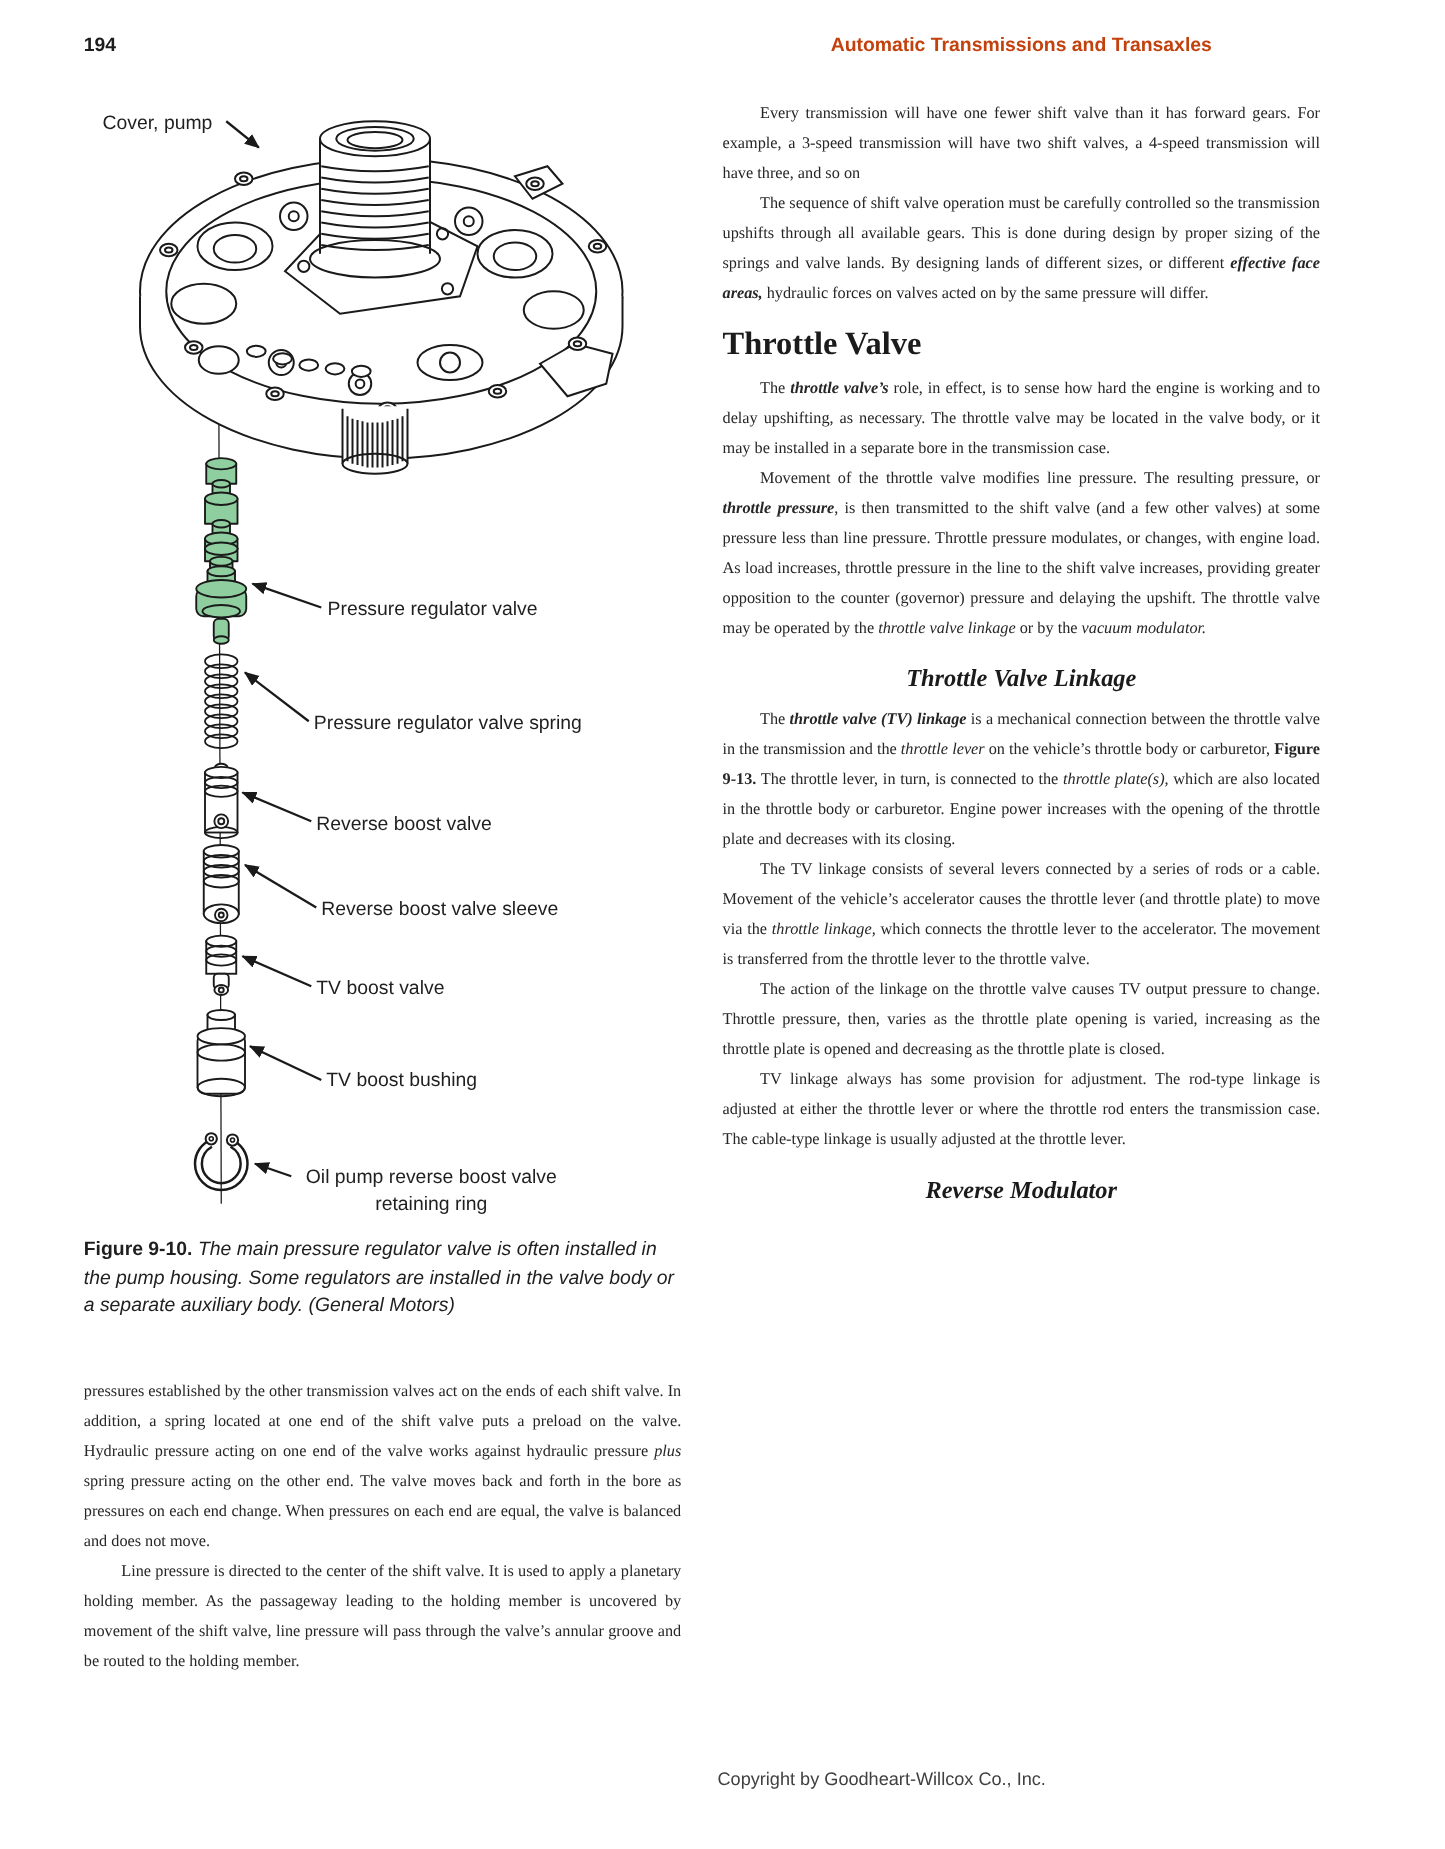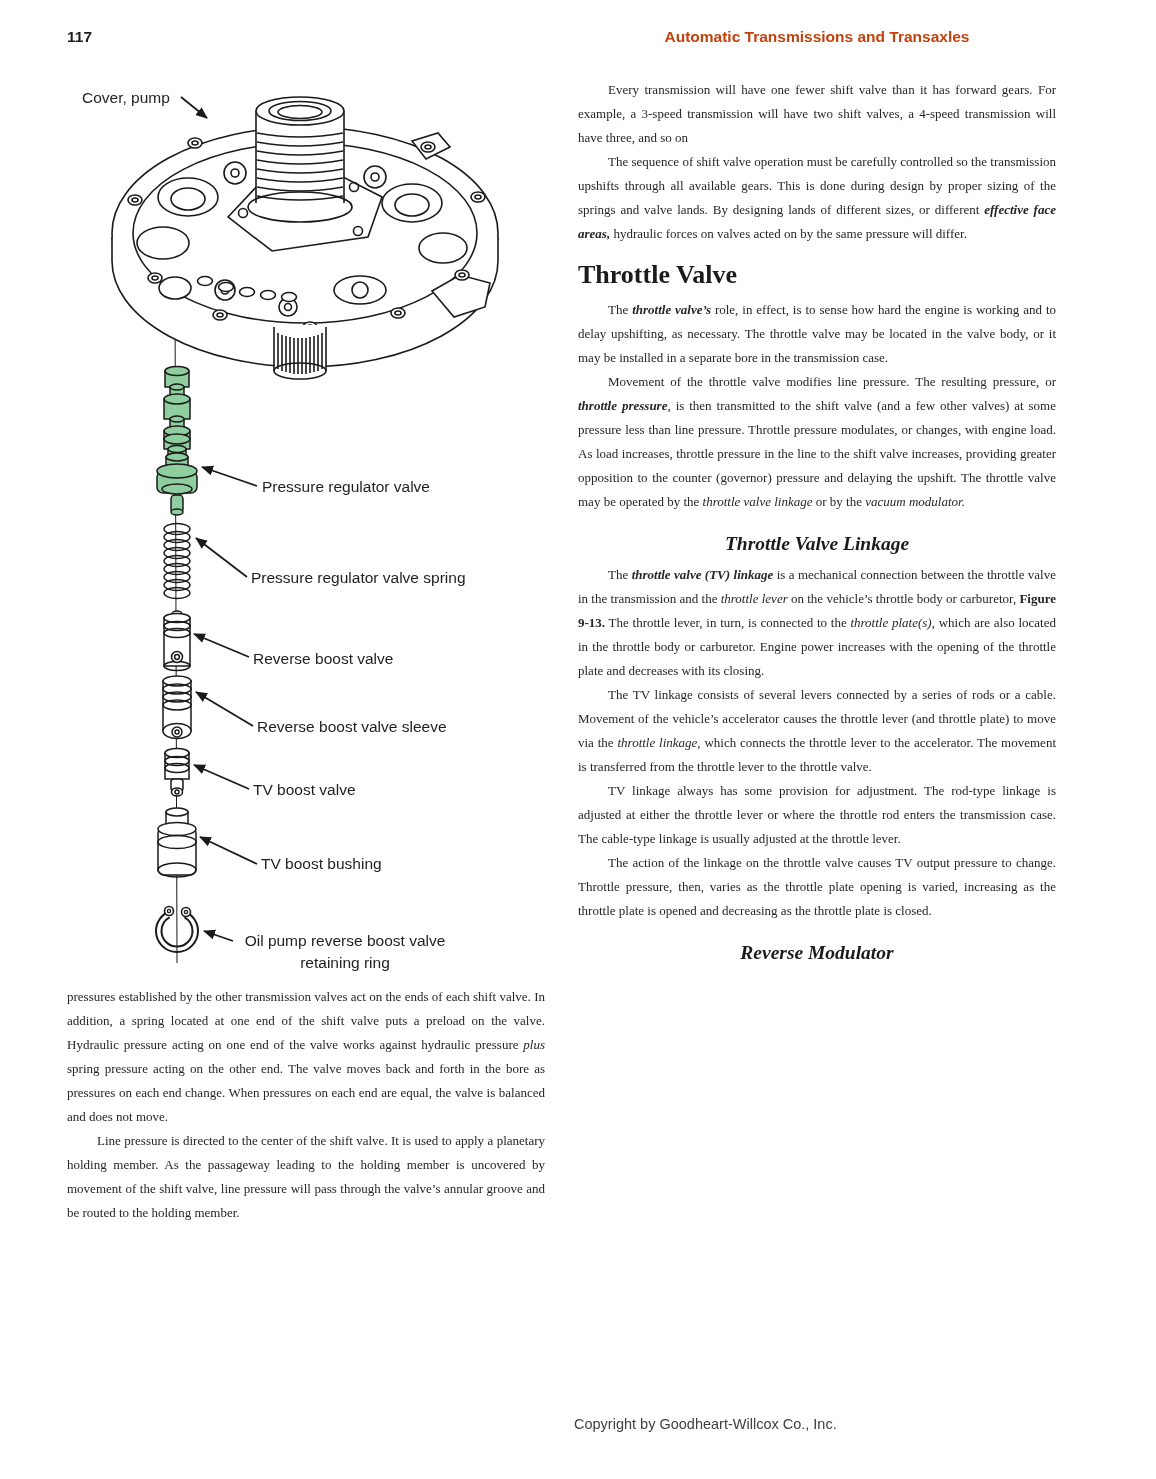--- a/index.html
+++ b/index.html
@@ -64,21 +64,21 @@
     font-size:15.5px;
     fill:#1f1f1f;
   }
   svg .ln { stroke:#1a1a1a; fill:none; }
 </style>
 </head>
 <body>
 
 <div class="page">
 
-  <div class="pgnum">117</div>
+  <div class="pgnum">194</div>
   <div class="runhead">Automatic Transmissions and Transaxles</div>
 
   <div class="leftcol">
 
     <div class="figwrap">
     <svg width="500" height="900" viewBox="0 0 500 900">
       <defs>
         <marker id="ah" markerUnits="userSpaceOnUse" markerWidth="13" markerHeight="11" refX="11" refY="5" orient="auto">
           <path d="M0,0 L12,5 L0,10 Z" fill="#1a1a1a"></path>
         </marker>
@@ -285,32 +285,33 @@
       <text class="figlabel" x="191" y="498">Pressure regulator valve spring</text>
       <text class="figlabel" x="193" y="579">Reverse boost valve</text>
       <text class="figlabel" x="197" y="647">Reverse boost valve sleeve</text>
       <text class="figlabel" x="193" y="710">TV boost valve</text>
       <text class="figlabel" x="201" y="784">TV boost bushing</text>
       <text class="figlabel" x="285" y="861" text-anchor="middle">Oil pump reverse boost valve</text>
       <text class="figlabel" x="285" y="883" text-anchor="middle">retaining ring</text>
     </svg>
     </div>
 
+    <p class="caption"><span style="font-weight: 700;">Figure 9-10. </span><span style="font-style: italic;">The main pressure regulator valve is often installed in the pump housing. Some regulators are installed in the valve body or a separate auxiliary body. (General Motors)</span></p>
     <p class="body noind"><span>pressures established by the other transmission valves act on the ends of each shift valve. In addition, a spring located at one end of the shift valve puts a preload on the valve. Hydraulic pressure acting on one end of the valve works against hydraulic pressure </span><span style="font-style: italic;">plus</span><span> spring pressure acting on the other end. The valve moves back and forth in the bore as pressures on each end change. When pressures on each end are equal, the valve is balanced and does not move.</span></p>
     <p class="body"><span>Line pressure is directed to the center of the shift valve. It is used to apply a planetary holding member. As the passageway leading to the holding member is uncovered by movement of the shift valve, line pressure will pass through the valve’s annular groove and be routed to the holding member.</span></p>
   </div>
 
   <div class="rightcol">
     <p class="body"><span>Every transmission will have one fewer shift valve than it has forward gears. For example, a 3-speed transmission will have two shift valves, a 4-speed transmission will have three, and so on</span></p>
     <p class="body"><span>The sequence of shift valve operation must be carefully controlled so the transmission upshifts through all available gears. This is done during design by proper sizing of the springs and valve lands. By designing lands of different sizes, or different </span><span style="font-weight: 700; font-style: italic;">effective face areas,</span><span> hydraulic forces on valves acted on by the same pressure will differ.</span></p>
     <h1>Throttle Valve</h1>
     <p class="body"><span>The </span><span style="font-weight: 700; font-style: italic;">throttle valve’s</span><span> role, in effect, is to sense how hard the engine is working and to delay upshifting, as necessary. The throttle valve may be located in the valve body, or it may be installed in a separate bore in the transmission case.</span></p>
     <p class="body"><span>Movement of the throttle valve modifies line pressure. The resulting pressure, or </span><span style="font-weight: 700; font-style: italic;">throttle pressure</span><span>, is then transmitted to the shift valve (and a few other valves) at some pressure less than line pressure. Throttle pressure modulates, or changes, with engine load. As load increases, throttle pressure in the line to the shift valve increases, providing greater opposition to the counter (governor) pressure and delaying the upshift. The throttle valve may be operated by the </span><span style="font-style: italic;">throttle valve linkage</span><span> or by the </span><span style="font-style: italic;">vacuum modulator.</span></p>
     <h2>Throttle Valve Linkage</h2>
     <p class="body"><span>The </span><span style="font-weight: 700; font-style: italic;">throttle valve (TV) linkage</span><span> is a mechanical connection between the throttle valve in the transmission and the </span><span style="font-style: italic;">throttle lever</span><span> on the vehicle’s throttle body or carburetor, </span><span style="font-weight: 700;">Figure 9-13.</span><span> The throttle lever, in turn, is connected to the </span><span style="font-style: italic;">throttle plate(s),</span><span> which are also located in the throttle body or carburetor. Engine power increases with the opening of the throttle plate and decreases with its closing.</span></p>
     <p class="body"><span>The TV linkage consists of several levers connected by a series of rods or a cable. Movement of the vehicle’s accelerator causes the throttle lever (and throttle plate) to move via the </span><span style="font-style: italic;">throttle linkage,</span><span> which connects the throttle lever to the accelerator. The movement is transferred from the throttle lever to the throttle valve.</span></p>
+    <p class="body"><span>The action of the linkage on the throttle valve causes TV output pressure to change. Throttle pressure, then, varies as the throttle plate opening is varied, increasing as the throttle plate is opened and decreasing as the throttle plate is closed.</span></p>
     <p class="body"><span>TV linkage always has some provision for adjustment. The rod-type linkage is adjusted at either the throttle lever or where the throttle rod enters the transmission case. The cable-type linkage is usually adjusted at the throttle lever.</span></p>
-    <p class="body"><span>The action of the linkage on the throttle valve causes TV output pressure to change. Throttle pressure, then, varies as the throttle plate opening is varied, increasing as the throttle plate is opened and decreasing as the throttle plate is closed.</span></p>
     <h2>Reverse Modulator</h2>
   </div>
 
   <div class="copyright">Copyright by Goodheart-Willcox Co., Inc.</div>
 </div>
 
 </body></html>

